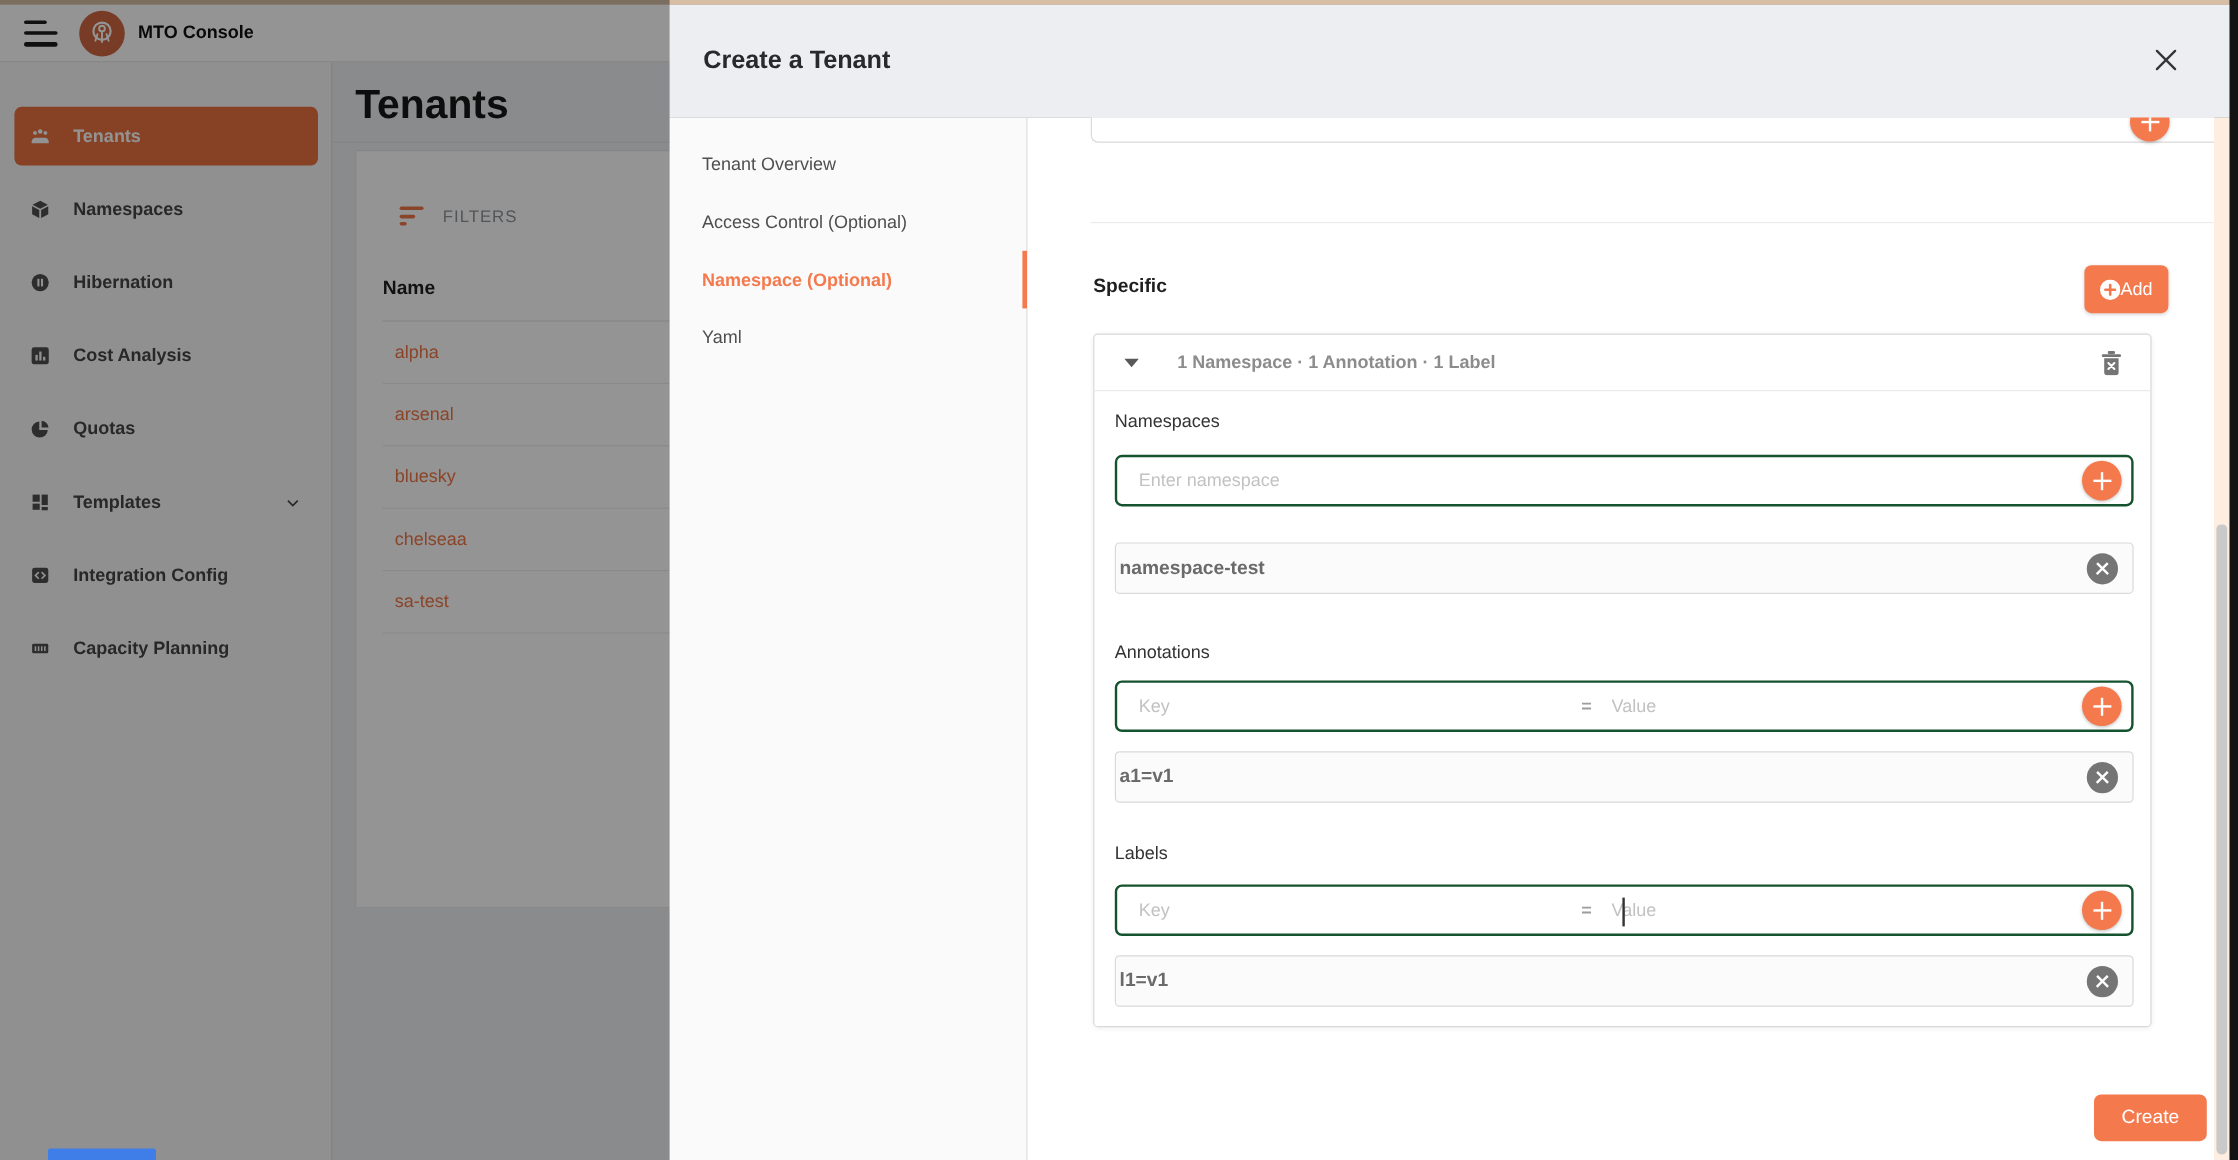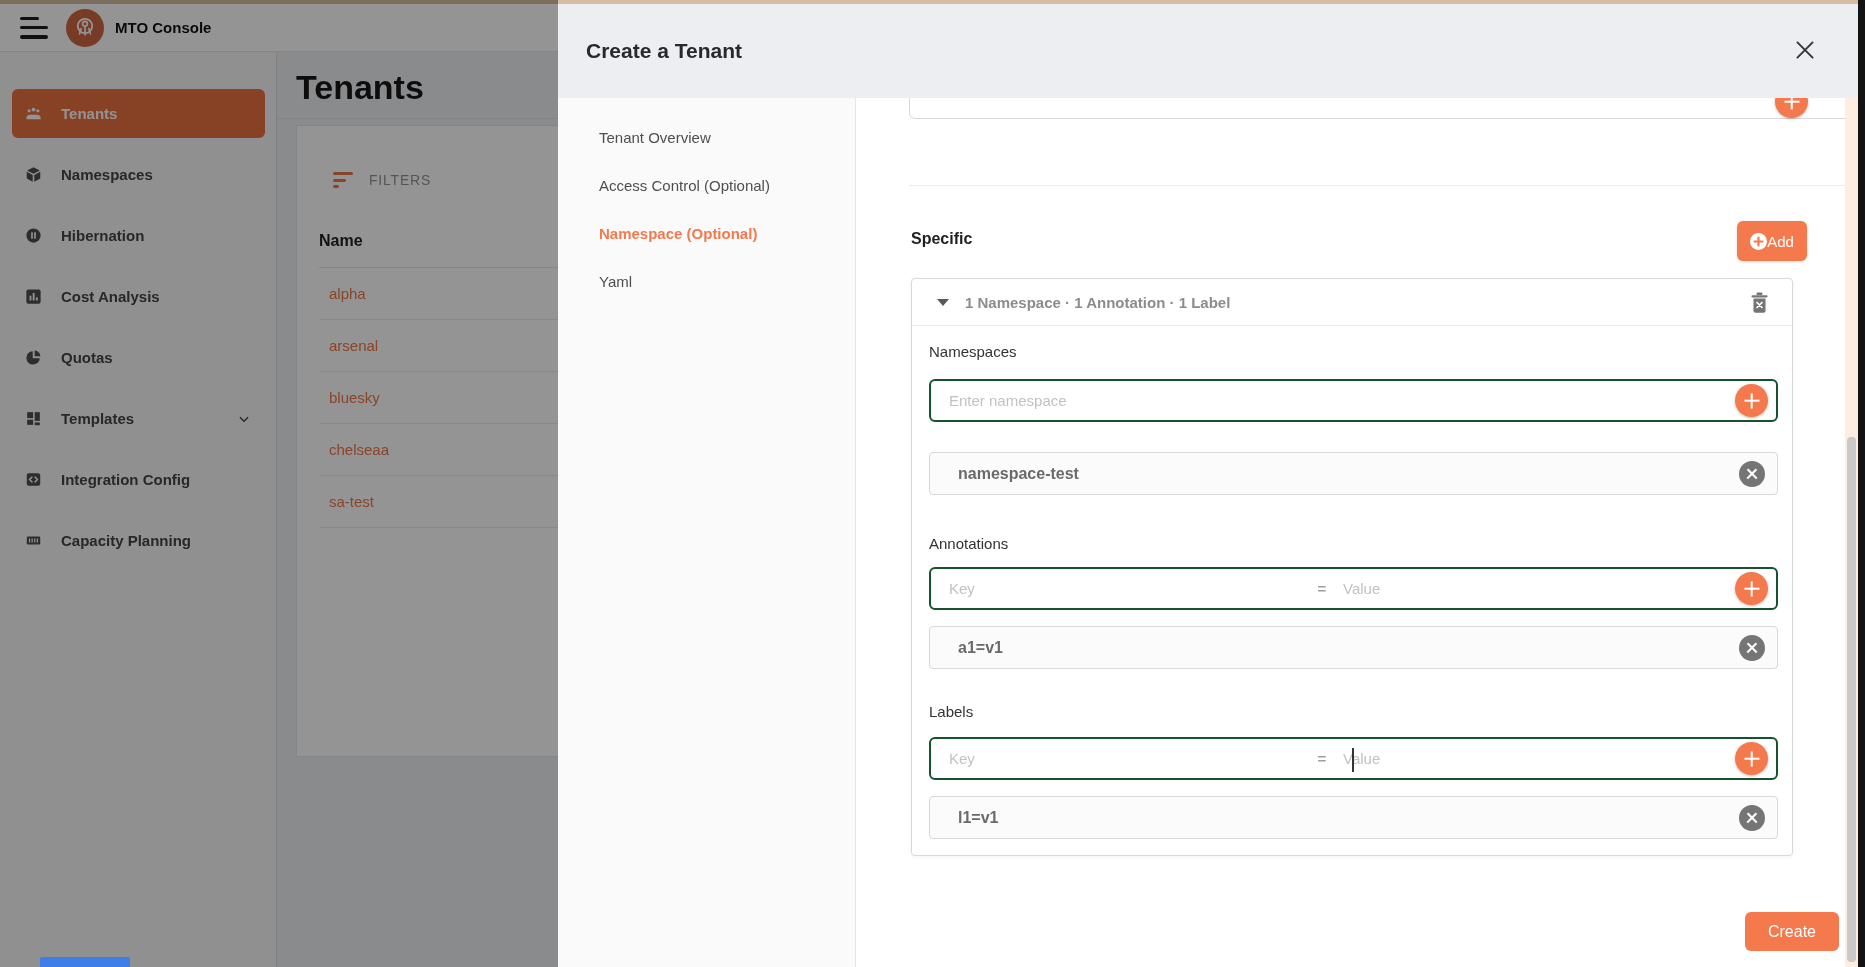--- a/index.html
+++ b/index.html
@@ -46,55 +46,55 @@
   
   .overlay { left:0; top:0; width:1865px; height:967px; background:rgba(0,0,0,0.42); z-index:10; }
 
   
   .modal-strip { left:558px; top:0; width:1300px; height:4px; background:#d6bda4; z-index:20; }
   .modal-header { left:558px; top:4px; width:1300px; height:94px; background:#eceef1; z-index:20; display:flex; align-items:center; }
   .modal-title { margin-left:28px; font-size:21px; font-weight:bold; color:#26292e; }
   .modal-close { position:absolute; right:40px; top:33px; width:26px; height:26px; cursor:pointer; color:#33363b; }
 
   .modal-nav { left:558px; top:98px; width:298px; height:869px; background:#fafafa; border-right:1px solid #e6e6e6; z-index:20; }
-  .mnav-list { position:absolute; left:0; top:15px; width:298px; display:flex; flex-direction:column;margin-left:14px; }
+  .mnav-list { position:absolute; left:0; top:15px; width:298px; display:flex; flex-direction:column; }
   .mnav-item { height:48px; display:flex; align-items:center; padding-left:27px; font-size:15px; color:#4f4f4f; cursor:pointer; position:relative; }
   .mnav-item.active { color:#f4794d; font-weight:bold; }
   .mnav-item.active::after { content:""; position:absolute; right:0; top:0; bottom:0; width:4px; background:#f4794d; }
 
   .modal-content { left:856px; top:98px; width:989px; height:869px; background:#ffffff; z-index:20; overflow:hidden; }
   .topcut-input { position:absolute; left:53px; top:-32px; width:949px; height:53px; border:1px solid #d9d9d9; border-radius:6px; background:#fff; }
   .topcut-plus { position:absolute; left:919px; top:-13px; }
   .content-divider { position:absolute; left:53px; top:87px; width:949px; height:1px; background:#ececec; }
   .specific-title { position:absolute; left:55px; top:132px; font-size:16px; font-weight:bold; color:#1f1f1f; }
   .btn { background:#f4794d; color:#ffffff; border:none; border-radius:6px; cursor:pointer; font-family:"Liberation Sans",sans-serif; display:flex; align-items:center; justify-content:center; }
   .add-btn { position:absolute; left:881px; top:123px; width:70px; height:40px; font-size:15px; gap:0; box-shadow:0 1px 3px rgba(0,0,0,0.15); }
   .create-btn { position:absolute; left:889px; top:814px; width:94px; height:39px; font-size:16px; }
 
   .panel { position:absolute; left:55px; top:180px; width:882px; height:578px; background:#fff; border:1px solid #d9d9d9; border-radius:4px; box-shadow:0 1px 4px rgba(0,0,0,0.06); }
   .panel-header { position:absolute; left:0; top:0; right:0; height:47px; border-bottom:1px solid #e9e9e9; display:flex; align-items:center; }
   .caret { margin-left:25px; width:0; height:0; border-left:6px solid transparent; border-right:6px solid transparent; border-top:7px solid #595959; cursor:pointer; }
-  .panel-summary { margin-left:16px; font-size:15px; font-weight:bold; color:#8c8c8c; }
+  .panel-summary { margin-left:32px; font-size:15px; font-weight:bold; color:#8c8c8c; }
   .trash { position:absolute; right:23px; top:13px; width:19px; height:21px; cursor:pointer; }
 
   .field-label { position:absolute; left:17px; font-size:15px; color:#333333; }
   .input-row { position:absolute; left:17px; width:849px; height:43px; border:2px solid #14532d; border-radius:6px; background:#fff; display:flex; align-items:center; }
   .input-row input { border:none; outline:none; font-size:15px; color:#333; background:transparent; font-family:"Liberation Sans",sans-serif; height:100%; }
   .input-row input::placeholder { color:#c2c2c2; }
   .ns-input { flex:1; padding:0 18px; }
   .key-input { width:376px; padding:0 18px; }
   .eq { width:30px; text-align:center; color:#9e9e9e; font-size:15px; font-weight:bold; }
   .val-input { flex:1; padding:0 6px; }
   .plus-btn { position:relative; width:33px; height:33px; border-radius:50%; background:#f4794d; border:none; cursor:pointer; flex:0 0 auto; margin-right:8px; box-shadow:0 1px 3px rgba(0,0,0,0.25); }
   .plus-btn::before, .plus-btn::after { content:""; position:absolute; background:#fff; left:50%; top:50%; }
   .plus-btn::before { width:15px; height:2.6px; transform:translate(-50%,-50%); }
   .plus-btn::after { width:2.6px; height:15px; transform:translate(-50%,-50%); }
 
   .chip { position:absolute; left:17px; width:849px; height:43px; border:1px solid #d9d9d9; border-radius:4px; background:#fbfbfb; display:flex; align-items:center; }
-  .chip-text { margin-left:28px; font-size:16px; font-weight:bold; color:#6a6a6a; flex:1; }
+  .chip-text { margin-left:3px; font-size:16px; font-weight:bold; color:#6a6a6a; flex:1; }
   .x-btn { position:relative; width:26px; height:26px; border-radius:50%; background:#757575; border:none; cursor:pointer; margin-right:12px; flex:0 0 auto; }
   .x-btn::before, .x-btn::after { content:""; position:absolute; width:13px; height:2.4px; background:#fff; left:50%; top:50%; }
   .x-btn::before { transform:translate(-50%,-50%) rotate(45deg); }
   .x-btn::after { transform:translate(-50%,-50%) rotate(-45deg); }
   .text-caret { position:absolute; width:1.5px; height:24px; background:#333; }
 
   
   .peach-gutter { left:1845px; top:98px; width:13px; height:869px; background:#fdeee1; z-index:25; }
   .scroll-thumb { left:1847px; top:437px; width:9px; height:525px; background:#c9c9c9; border-radius:4px; z-index:26; cursor:pointer; }
   .black-edge { left:1858px; top:0; width:7px; height:967px; background:#131313; z-index:30; }

